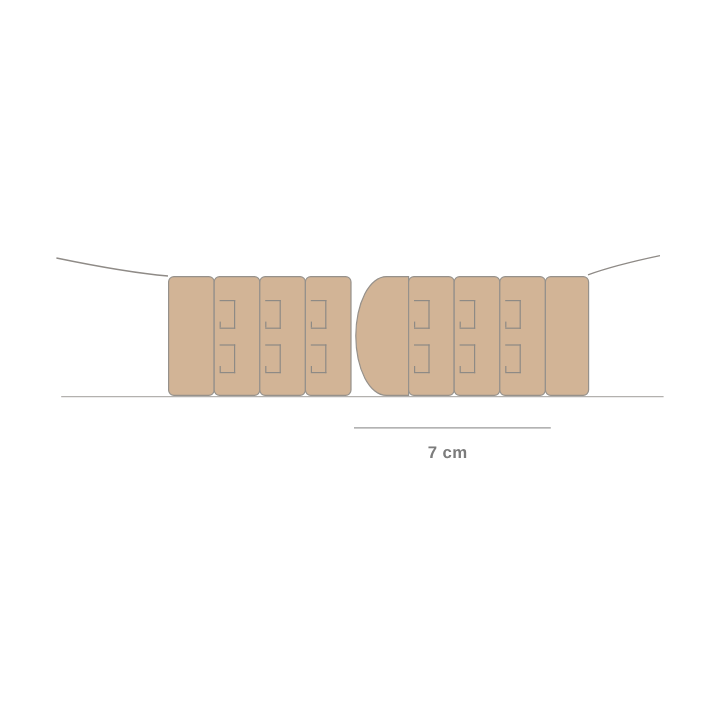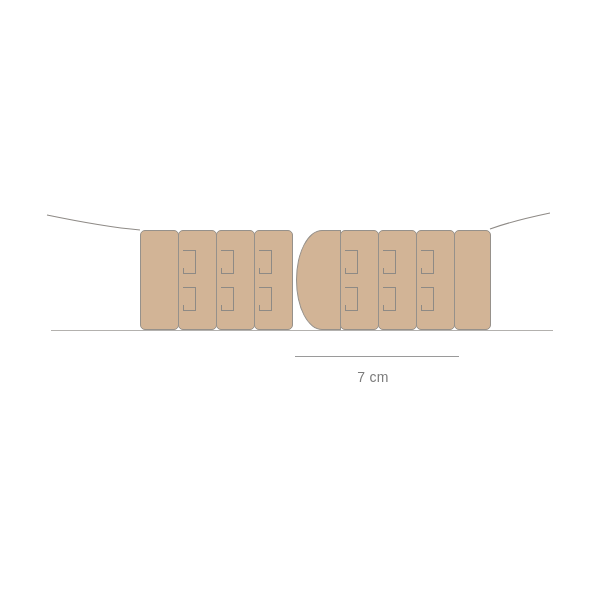--- a/index.html
+++ b/index.html
@@ -11,21 +11,21 @@
   .measure{stroke:var(--measure_line,#9a9a9a);stroke-width:1;}
   #band{position:absolute;left:0;top:0;width:601px;height:601px;}
   .panel{position:absolute;box-sizing:border-box;background:var(--panel_fill,#d2b496);
          border:1.2px solid var(--panel_border,#96918b);border-radius:5px;}
   .rounded-end{border-radius:26px 0 0 26px / 50px 0 0 50px;}
   .hook{position:absolute;box-sizing:border-box;
         border:1.3px solid var(--hook_stroke,#8e8a85);border-left:none;background:transparent;}
   .hook::before{content:"";position:absolute;left:0;bottom:0;width:1.3px;height:5px;
         background:var(--hook_stroke,#8e8a85);}
   #measure-label{position:absolute;left:295px;top:369px;width:156px;text-align:center;
-        font-size:14px;letter-spacing:.3px;color:var(--label_text,#7c7c7c);}
+        font-size:14px;letter-spacing:.3px;color:var(--label_text,#7c7c7c);font-weight:bold;}
 </style>
 </head>
 <body>
 
 <div id="canvas">
   <svg id="lines" viewBox="0 0 601 601" xmlns="http://www.w3.org/2000/svg">
     <path class="strap" d="M47,215 Q105,227 140,230"></path>
     <path class="strap" d="M490,229 Q512,221 550,213"></path>
     <line class="base" x1="51" y1="330.5" x2="553" y2="330.5"></line>
     <line class="measure" x1="295" y1="356.5" x2="459" y2="356.5"></line>

